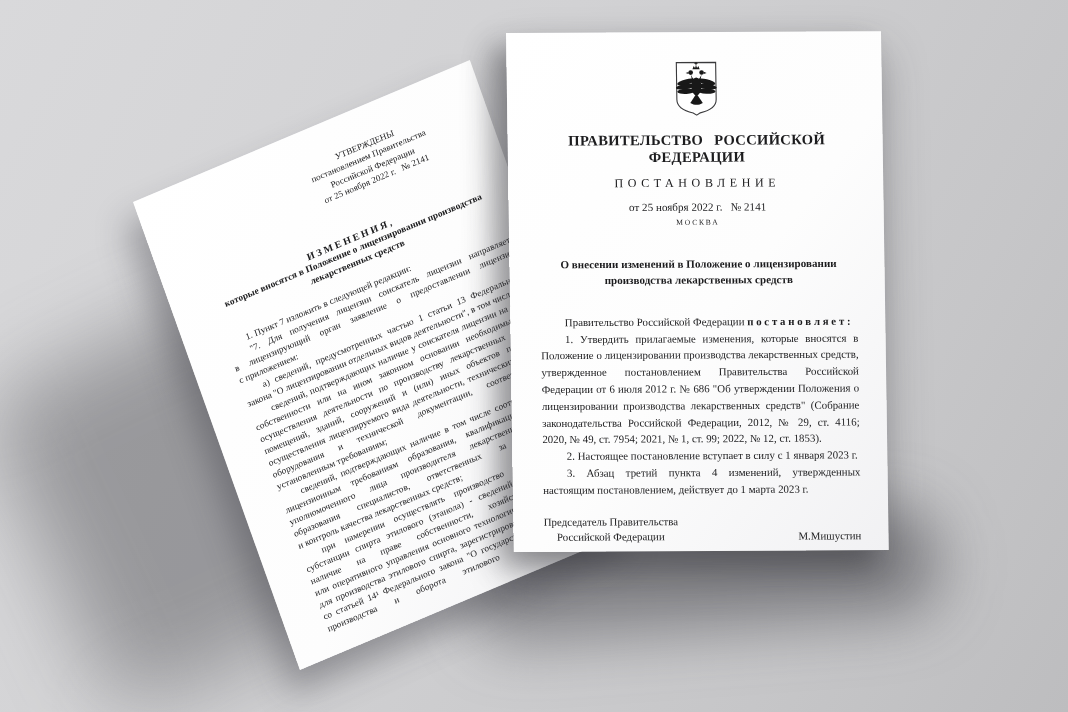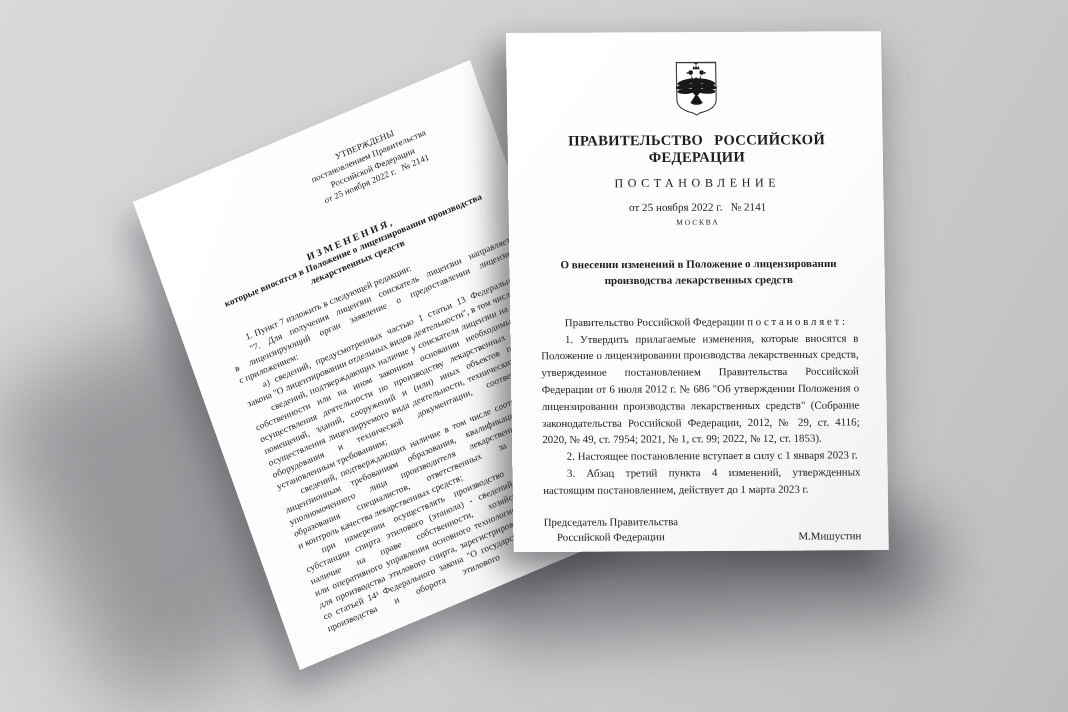--- a/index.html
+++ b/index.html
@@ -42,21 +42,21 @@
   }
   .emblem{margin-top:27px;}
   .emblem svg{width:46px;height:57px;}
   .org{margin-top:12px;font-weight:bold;font-size:14.5px;letter-spacing:.3px;word-spacing:7px;}
   .doctype{margin-top:10px;font-size:12px;letter-spacing:4.5px;}
   .date{margin-top:10px;font-size:11px;}
   .city{margin-top:5px;font-size:7.5px;letter-spacing:1.8px;}
   .fp-title{margin-top:30px;font-weight:bold;font-size:11px;line-height:1.45;}
   .fp-body{margin-top:25px;text-align:justify;font-size:10.8px;line-height:16.8px;}
   .fp-body p{margin:0;text-indent:24px;}
-  .spaced{font-weight:normal;white-space:pre;}
+  .spaced{font-weight:bold;white-space:pre;}
   .signature{margin-top:16px;display:flex;justify-content:space-between;align-items:flex-end;
     font-size:10.8px;line-height:1.45;text-align:left;}
   .sig-indent{padding-left:13px;}
 </style>
 </head>
 <body>
 
 <div class="scene">
   <div class="shadow shadow-a"></div>
   <div class="shadow shadow-b"></div>

